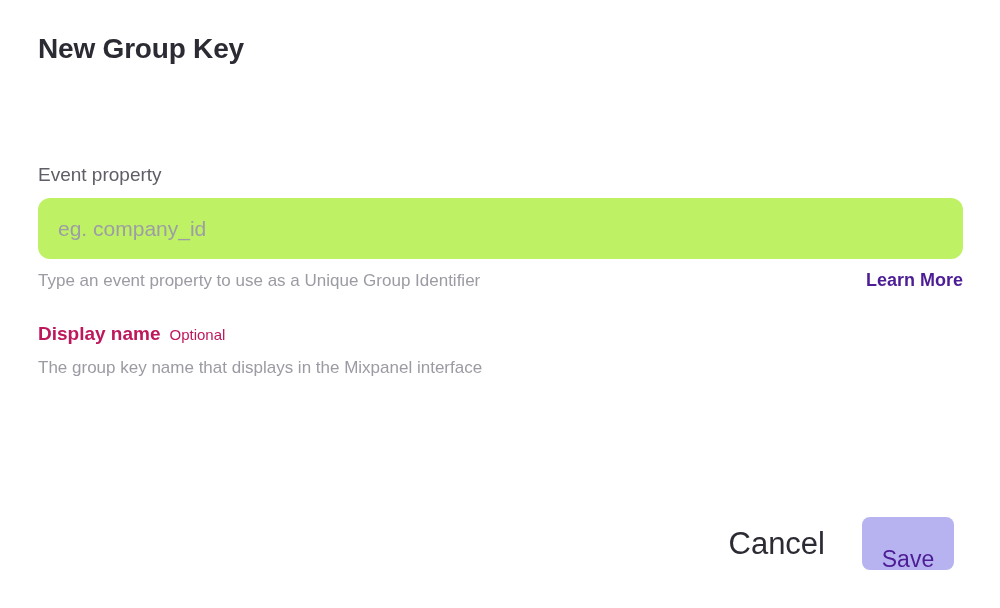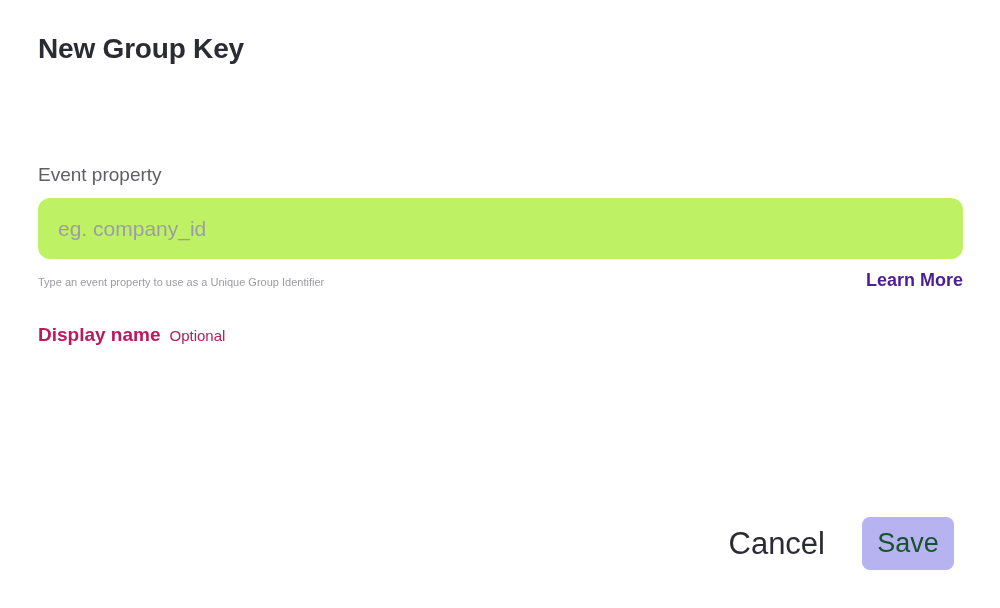--- a/index.html
+++ b/index.html
@@ -95,21 +95,21 @@
 
   .helper-row {
     display: flex;
     align-items: baseline;
     justify-content: space-between;
     margin-top: 10px;
     width: 925px;
   }
 
   .helper-text {
-    font-size: 11px;
+    font-size: 17px;
     color: #9b9ba3;
     line-height: 22px;
   }
 
   .learn-more-link {
     font-size: 18px;
     color: #4c1d95;
     font-weight: 600;
     line-height: 22px;
     text-decoration: none;
@@ -139,25 +139,25 @@
     font-weight: 400;
   }
 
   .btn-save {
     width: 92px;
     height: 53px;
     background: #b7b3f0;
     border: none;
     border-radius: 8px;
     font-family: "Liberation Sans", sans-serif;
-    font-size: 27px;
-    color: #14532d;
+    font-size: 23px;
+    color: #4c1d95;
     cursor: default;
     line-height: 53px;
-    padding: 0;
+    padding: 16px;
     font-weight: 400;
   }
 </style>
 </head>
 <body>
 
 <div class="dialog">
 
   <h1 class="dialog-title">New Group Key</h1>
 
@@ -172,20 +172,23 @@
         <span class="helper-text">Type an event property to use as a Unique Group Identifier</span>
         <span class="learn-more-link">Learn More</span>
       </div>
     </div>
 
     <div class="field-group">
       <div class="field-label-row">
         <span class="field-label strong">Display name</span>
         <span class="field-optional">Optional</span>
       </div>
+      <div class="helper-row">
+        <span class="helper-text">The group key name that displays in the Mixpanel interface</span>
+      </div>
     </div>
 
   </div>
 
   <div class="dialog-actions">
     <button class="btn-cancel">Cancel</button>
     <button class="btn-save">Save</button>
   </div>
 
 </div>

